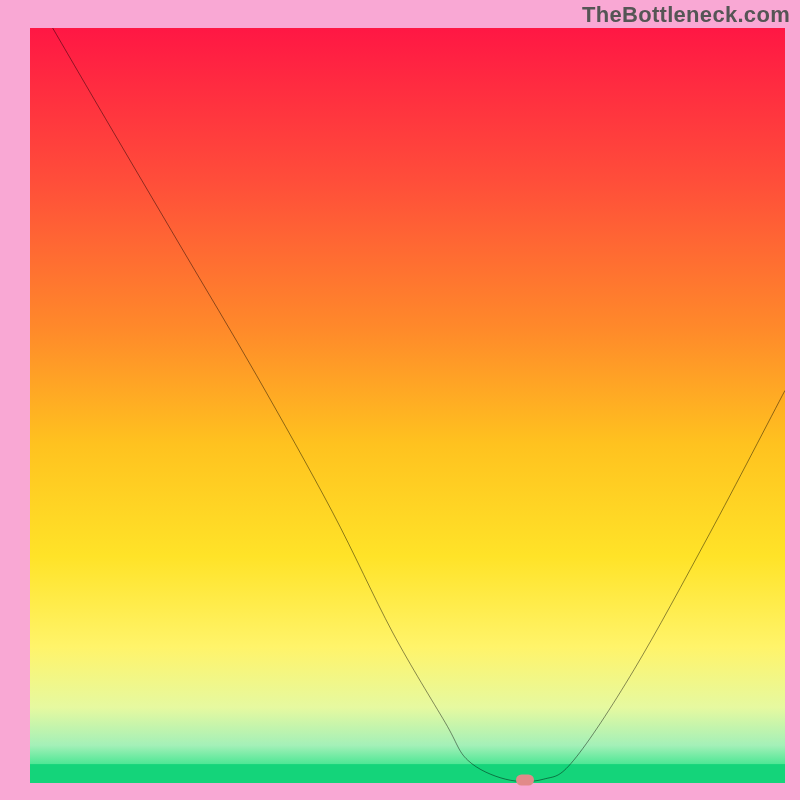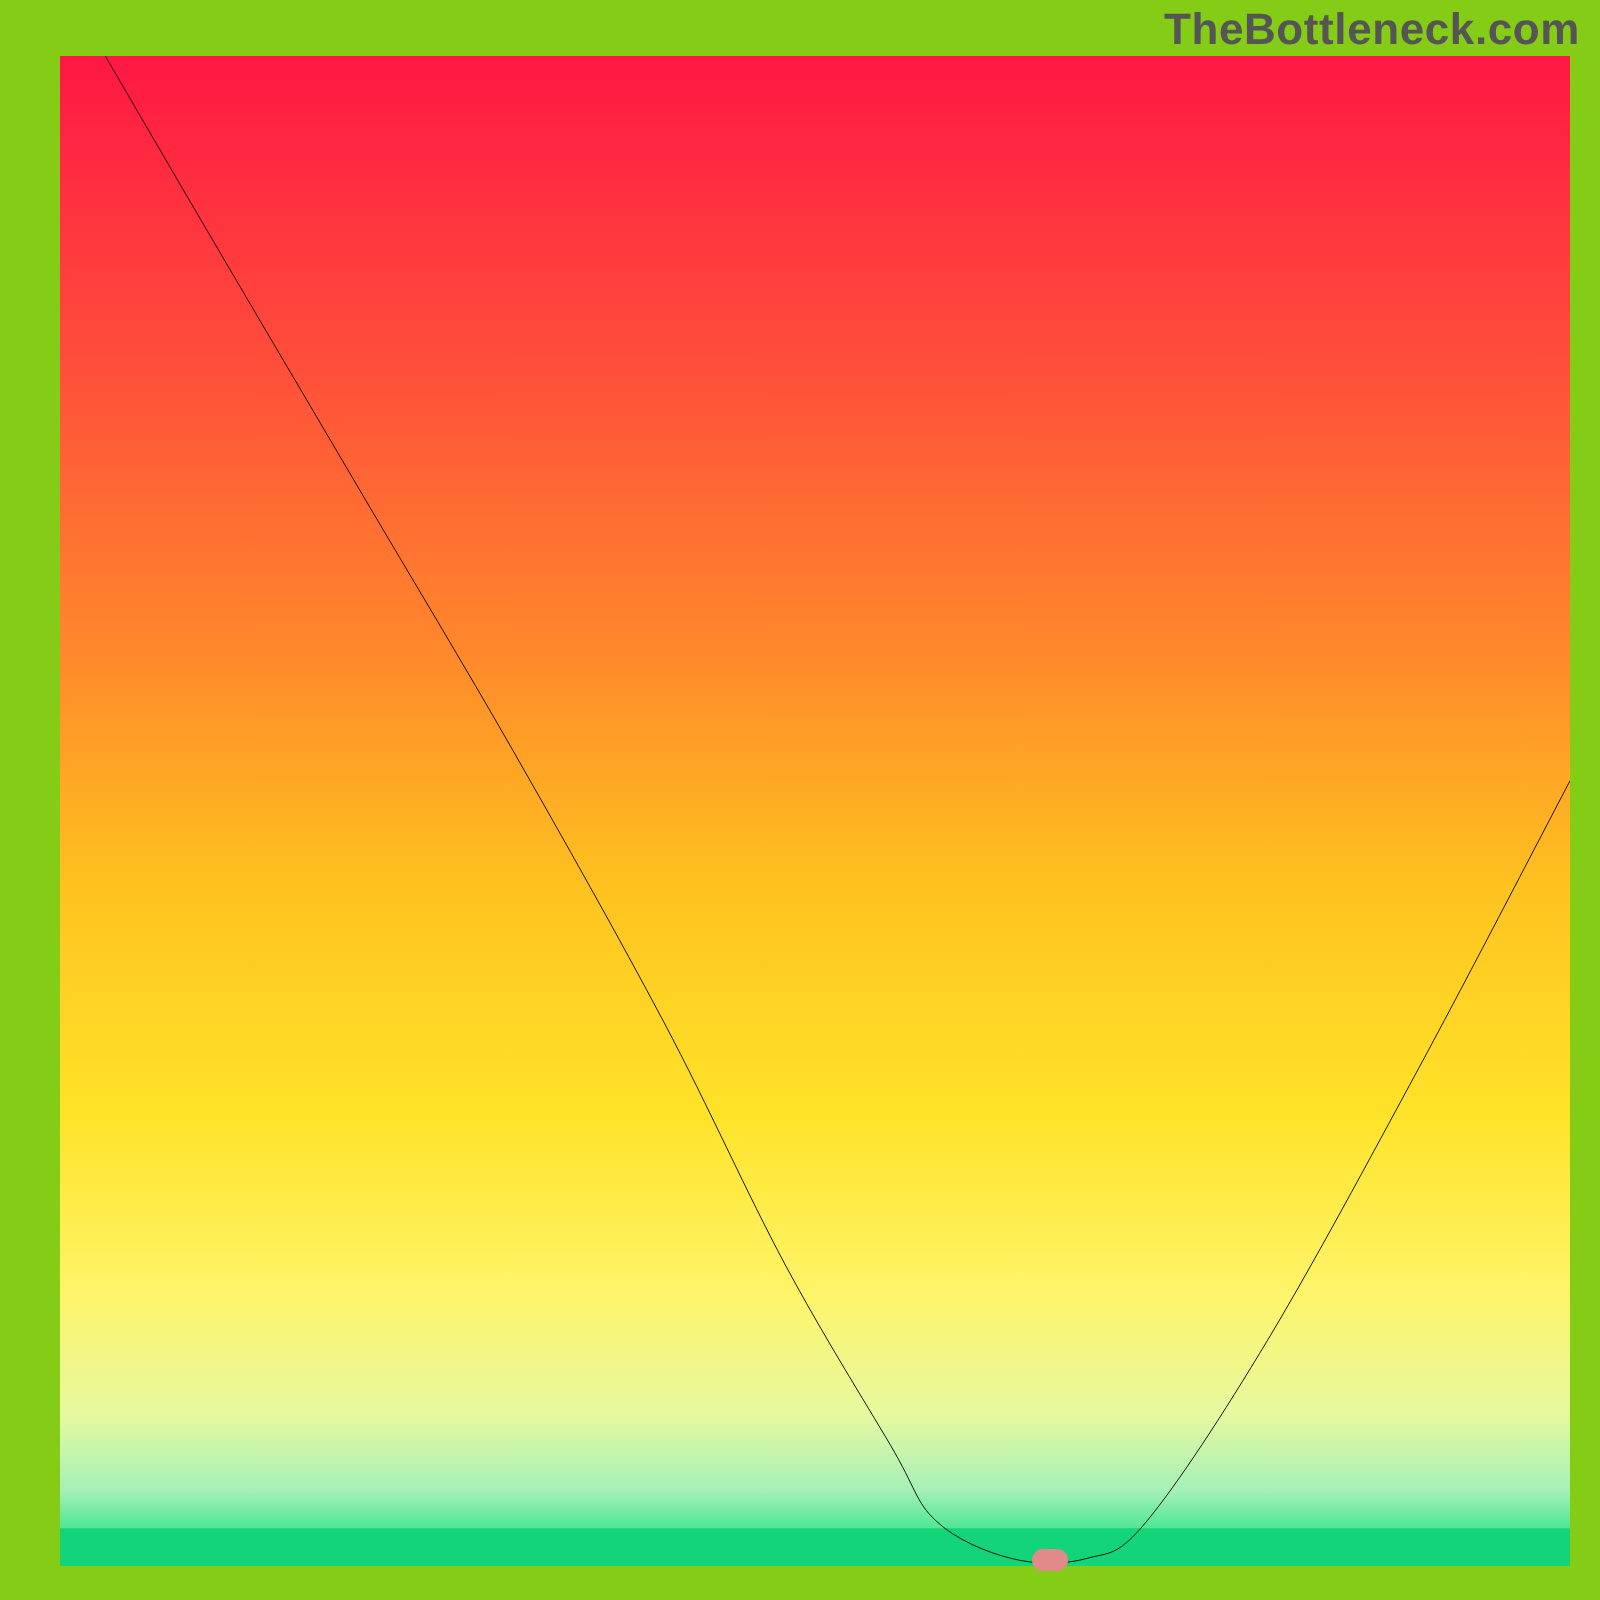--- a/index.html
+++ b/index.html
@@ -8,21 +8,21 @@
     width: 800px;
     height: 800px;
     background: #000;
     overflow: hidden;
     font-family: Arial, Helvetica, sans-serif;
   }
   .frame {
     position: relative;
     width: 800px;
     height: 800px;
-    background: #84cc16;
+    background: #f9a8d4;
   }
   .watermark {
     position: absolute;
     top: 2px;
     right: 10px;
     color: #555;
     font-size: 22px;
     font-weight: bold;
     letter-spacing: 0.3px;
     z-index: 10;

